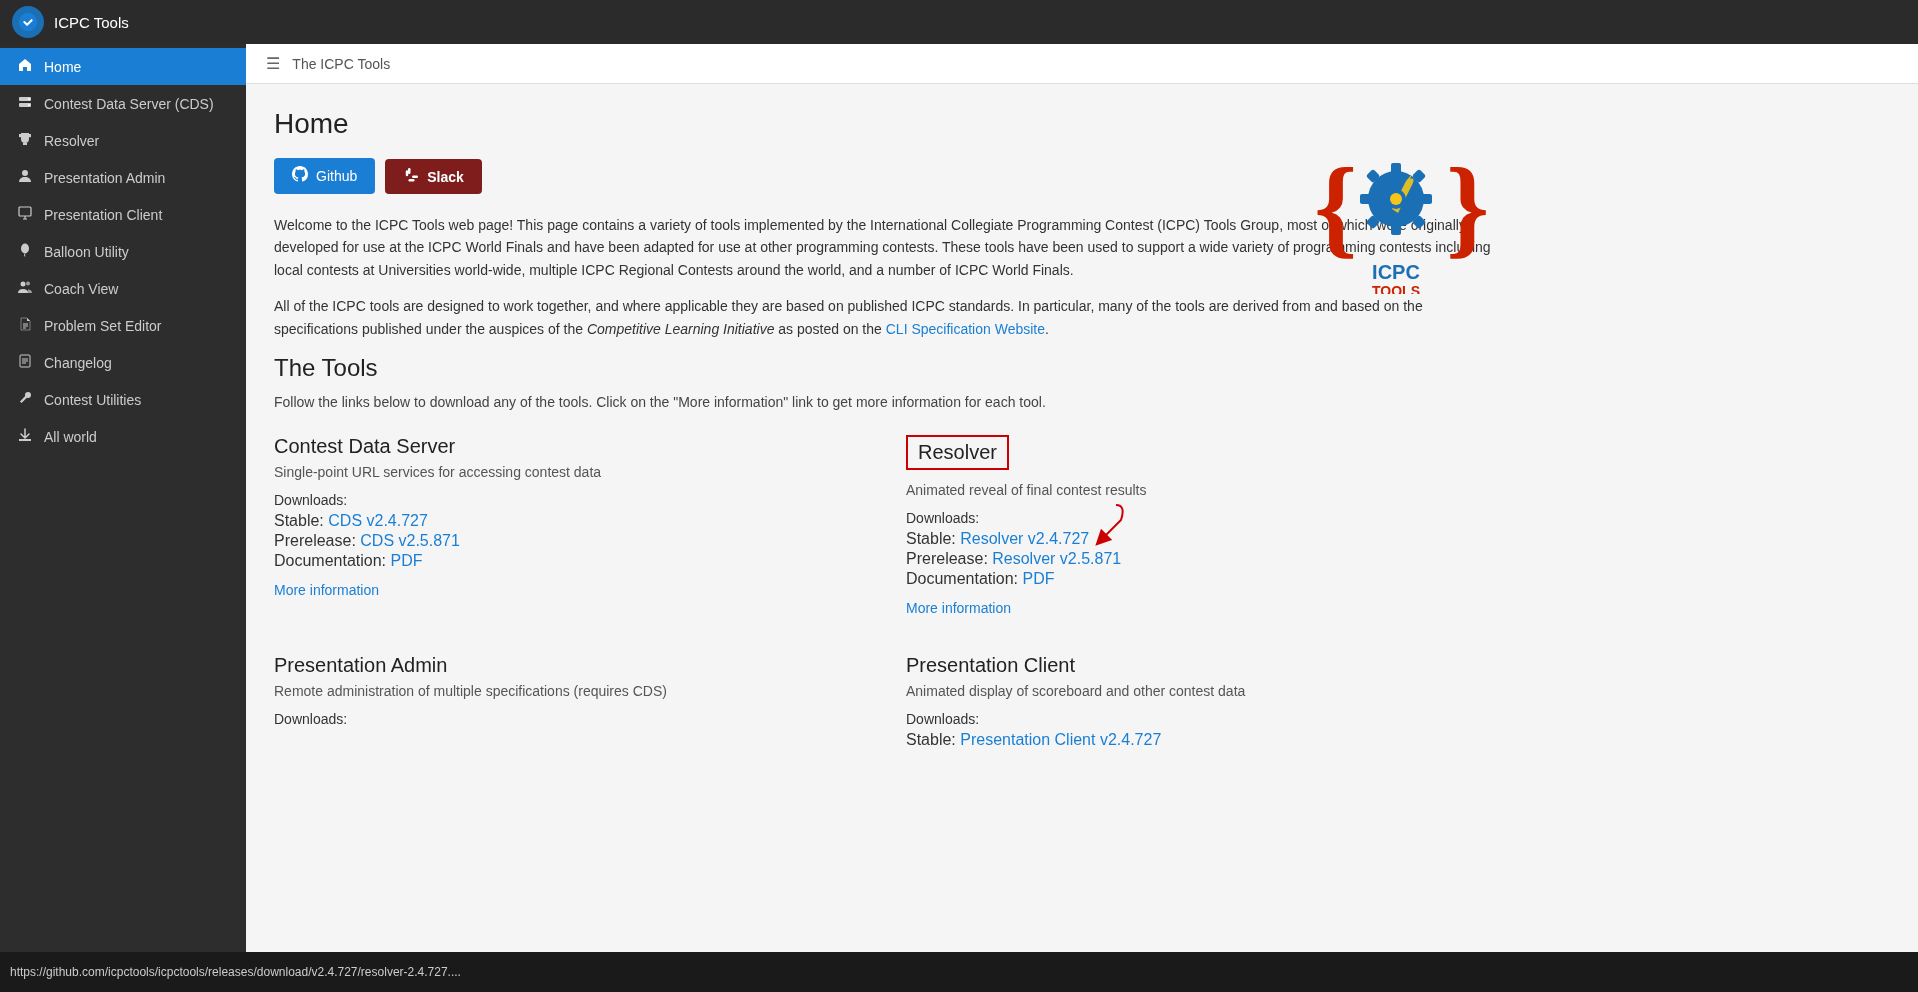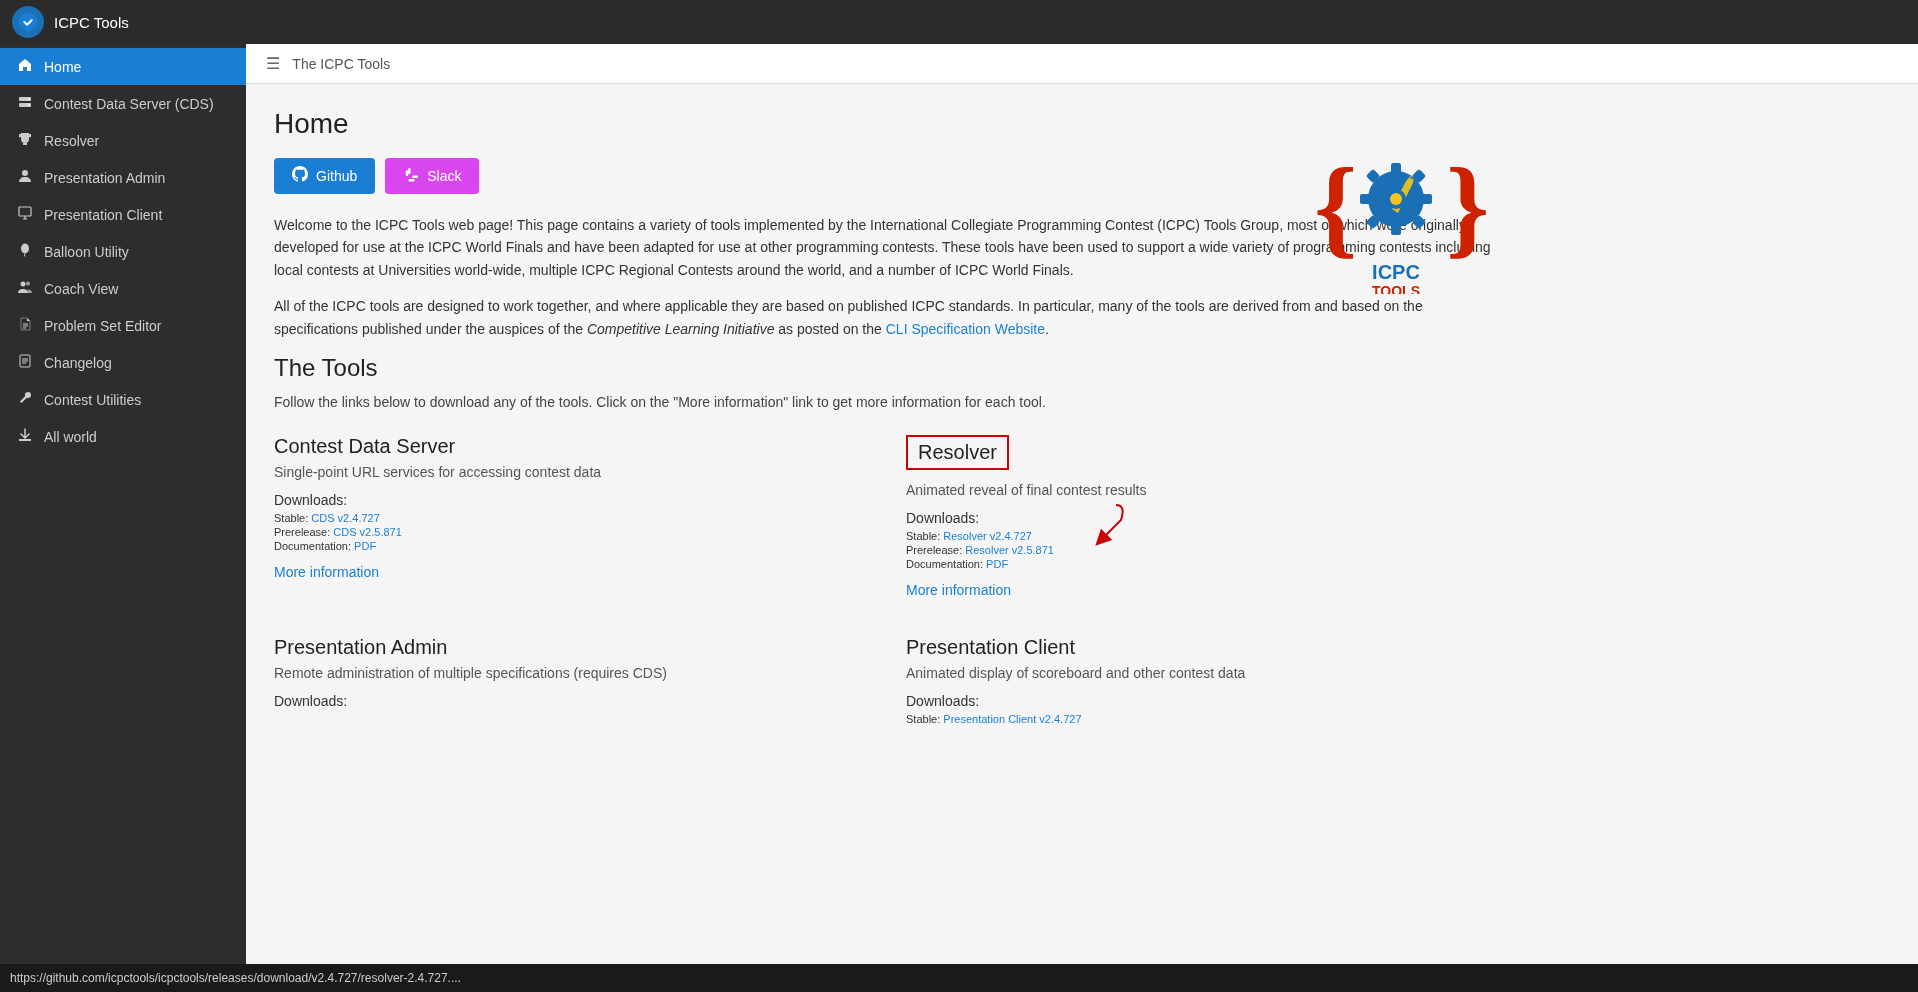--- a/index.html
+++ b/index.html
@@ -78,48 +78,48 @@
     #content-body {
       padding: 24px 28px;
       max-width: 1280px;
       position: relative;
     }
 
     h1.page-title { font-size: 28px; font-weight: 400; color: #222; margin-bottom: 18px; }
     h2.section-title { font-size: 24px; font-weight: 400; color: #222; margin-bottom: 10px; }
     h3.tool-title { font-size: 20px; font-weight: 400; color: #222; margin-bottom: 6px; }
 
-    .btn-group { display: flex; gap: 10px; margin-bottom: 20px; }
+    .btn-group { display: flex; gap: 10px; margin-bottom: 20px; align-items: flex-end; }
     .btn {
       display: inline-flex; align-items: center; gap: 8px;
       padding: 8px 18px;
       border: none; border-radius: 4px;
       font-size: 14px; font-weight: 500;
       cursor: pointer; color: #fff;
       text-decoration: none;
     }
     .btn-blue { background: #1a7fd4; }
-    .btn-slack { background: #d946ef; }
+    .btn-slack { background: #7f1d1d; font-weight: bold; }
 
     .intro-text { color: #333; line-height: 1.6; margin-bottom: 14px; font-size: 14px; }
     .intro-text a { color: #1a7fd4; text-decoration: none; }
     .intro-text em { font-style: italic; }
 
     .tools-subtitle { color: #444; font-size: 14px; margin-bottom: 22px; line-height: 1.5; }
 
     .tools-grid {
       display: grid;
       grid-template-columns: 1fr 1fr;
       gap: 8px 40px;
     }
 
     .tool-card { margin-bottom: 30px; }
     .tool-card .tool-desc { color: #555; font-size: 14px; margin-bottom: 12px; }
     .tool-card .downloads-label { color: #333; font-size: 14px; margin-bottom: 4px; }
-    .tool-card .download-line { color: #333; font-size: 11px; margin-bottom: 2px; }
+    .tool-card .download-line { color: #333; font-size: 16px; margin-bottom: 2px; }
     .tool-card .download-line a { color: #1a7fd4; text-decoration: none; }
     .tool-card .more-info { color: #1a7fd4; text-decoration: none; font-size: 14px; display: inline-block; margin-top: 10px; }
 
     
     .resolver-title-box {
       display: inline-block;
       border: 2px solid #cc0000;
       padding: 4px 10px;
       margin-bottom: 6px;
     }
@@ -128,21 +128,21 @@
     .icpc-logo {
       position: absolute;
       top: 60px;
       right: 40px;
       width: 180px;
       text-align: center;
     }
 
     
     #statusbar {
-      height: 28px;
+      height: 40px;
       background: #1a1a1a;
       display: flex;
       align-items: center;
       padding: 0 10px;
       flex-shrink: 0;
     }
     #statusbar .status-url { color: #ccc; font-size: 12px; }
 
     
     #content::-webkit-scrollbar { width: 14px; }

